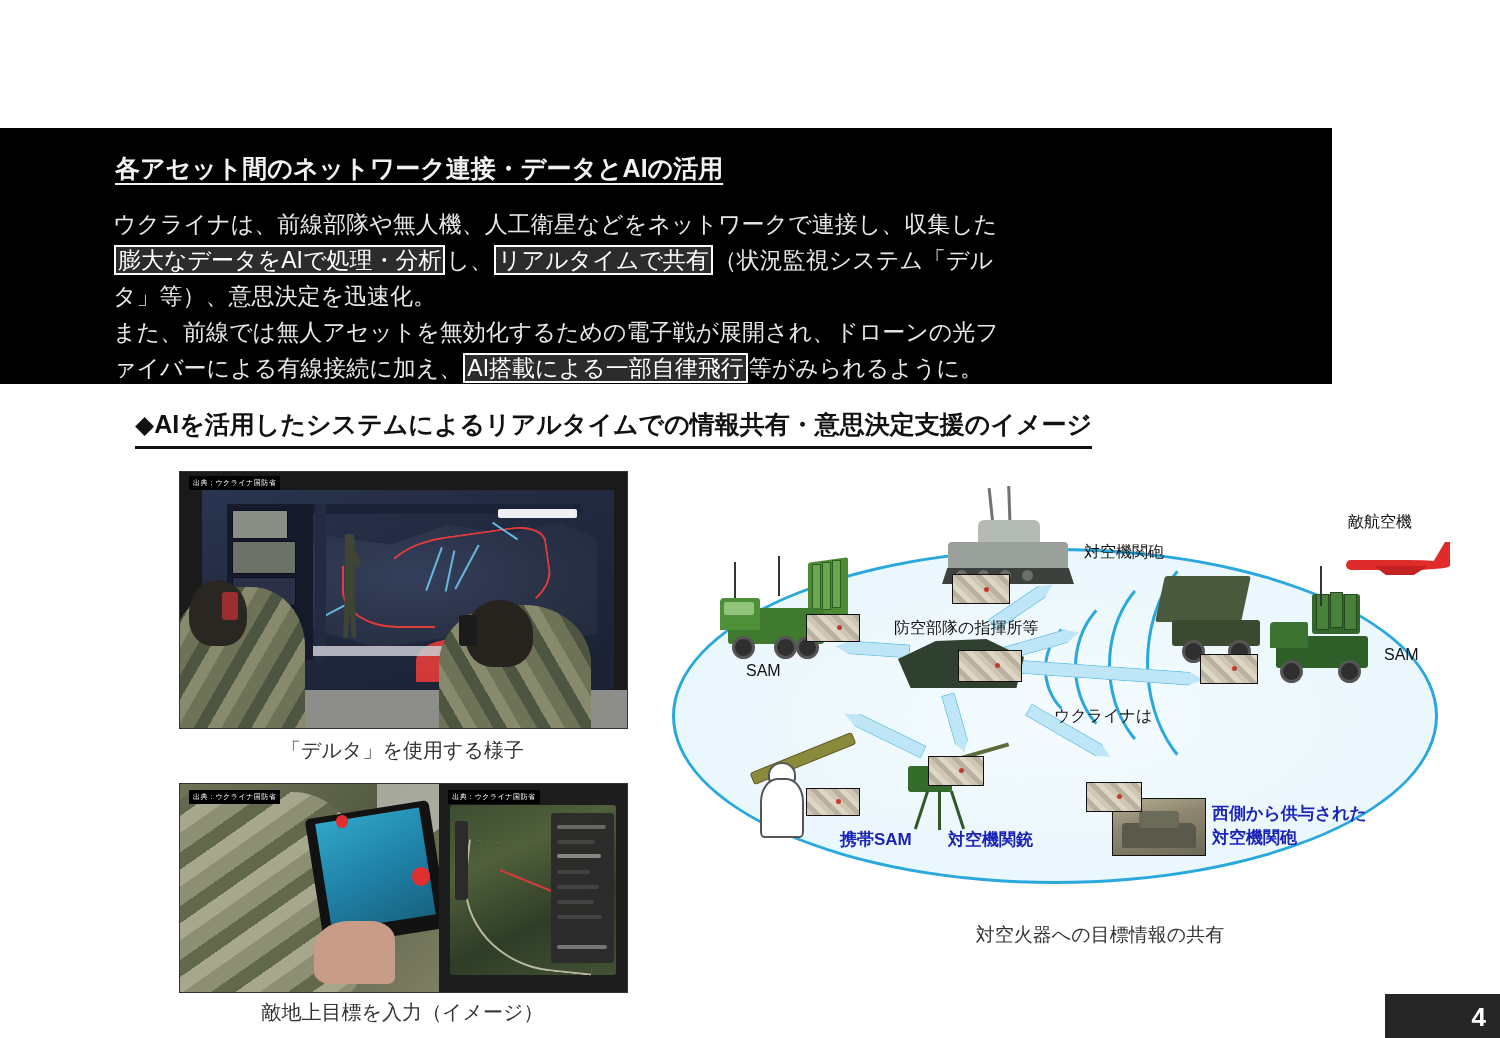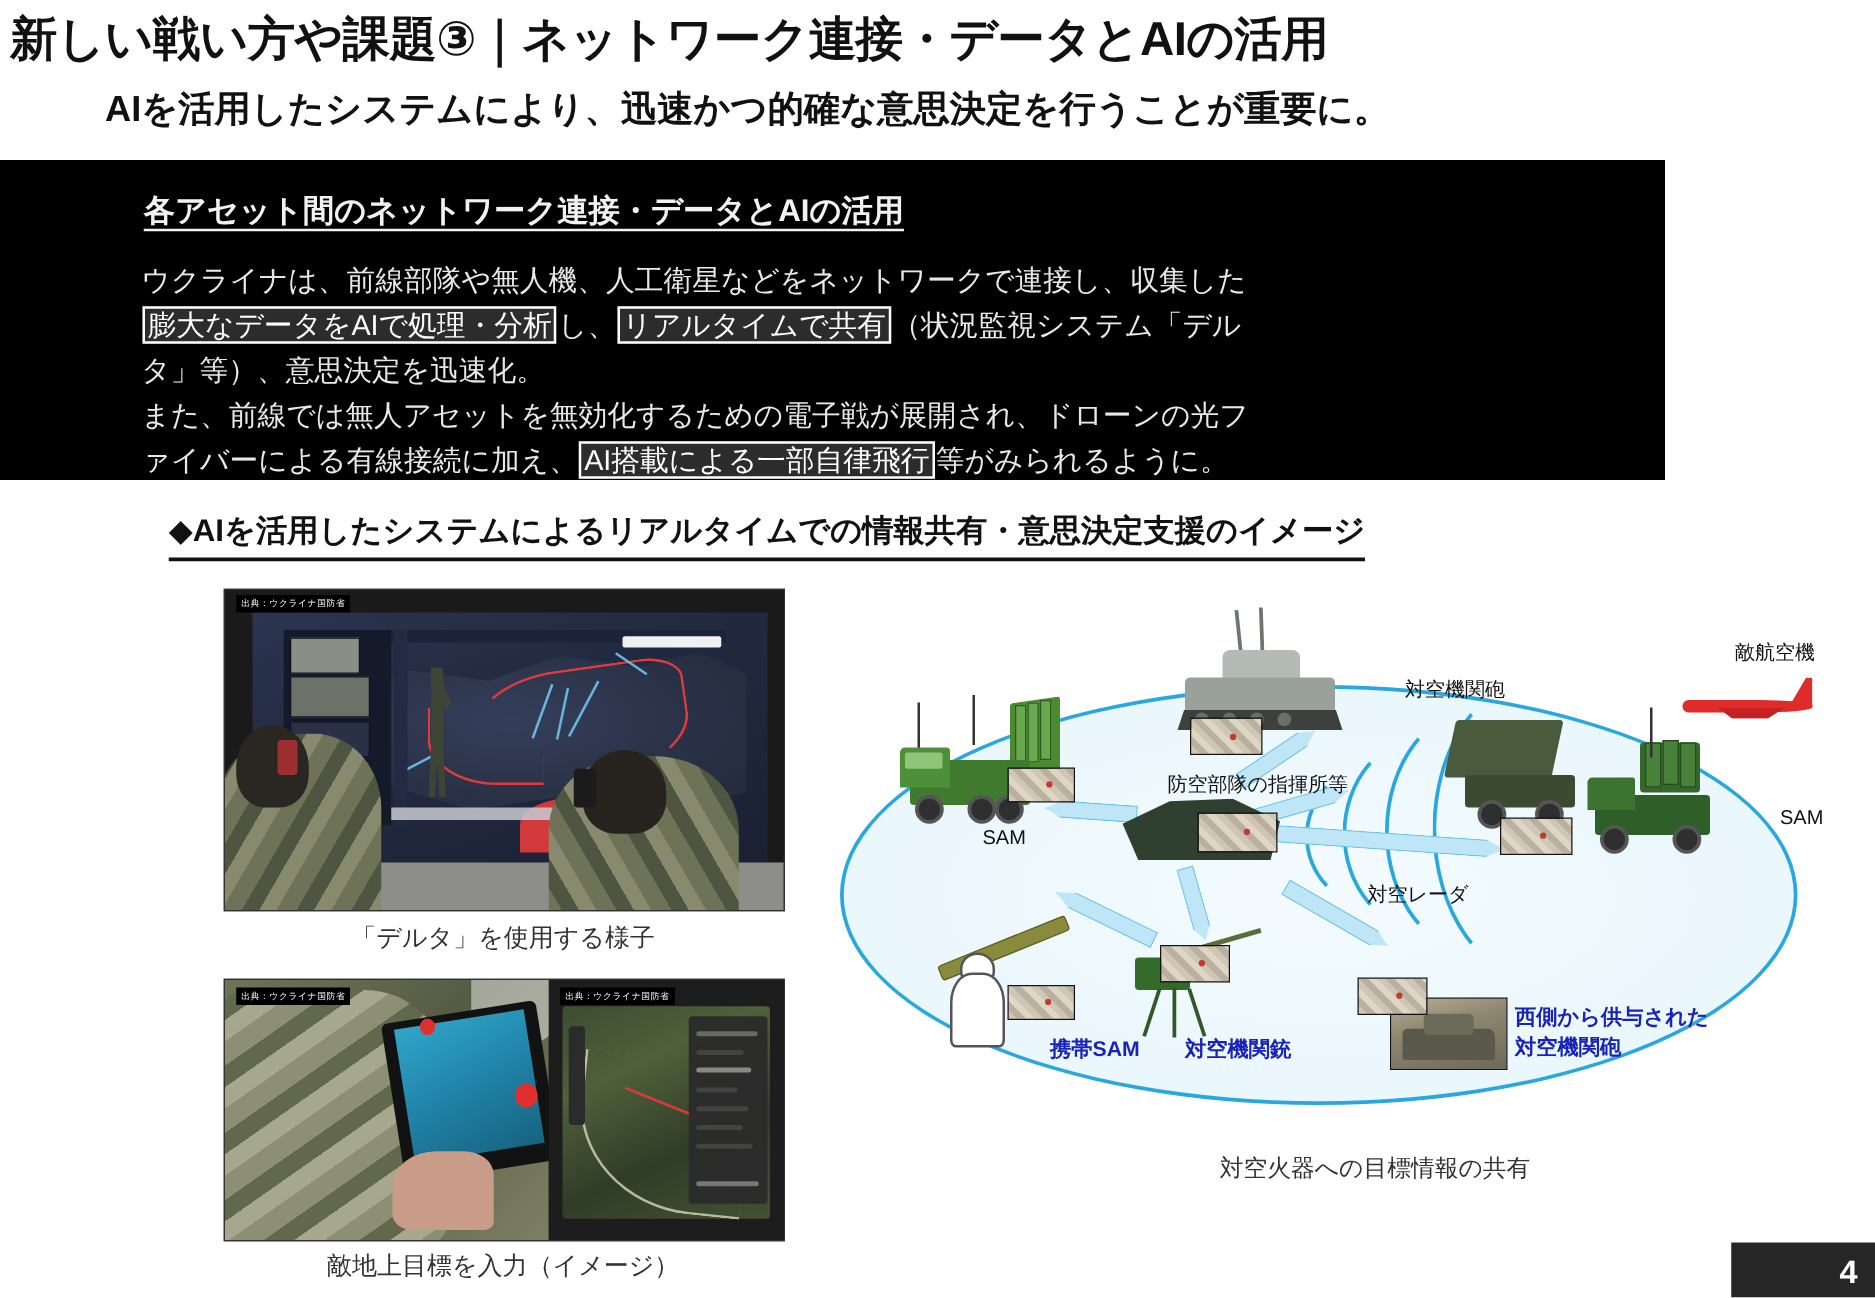--- a/index.html
+++ b/index.html
@@ -117,21 +117,21 @@
   .p2-prow{position:absolute;background:#444;height:4px;border-radius:2px;}
   .p2-rail{position:absolute;left:61.5%;top:18%;width:3%;height:38%;background:#2b2b2b;border-radius:3px;}
   .p2-tag{position:absolute;font-size:7px;color:#fff;background:#000;padding:2px 4px;
     letter-spacing:.5px;font-family:"DejaVu Sans Mono",monospace;}
 
   
   .diagram{position:absolute;left:555px;top:105px;width:820px;height:470px;}
   .d-oval{position:absolute;left:12px;top:58px;width:760px;height:330px;
     border:3px solid #29a8dd;border-radius:50%;
     background:radial-gradient(ellipse at 50% 50%,#f4fbfe 0%,#eaf7fd 70%,#e4f4fc 100%);}
-  .d-label{position:absolute;font-size:16px;color:#111;white-space:nowrap;margin-left:40px;}
+  .d-label{position:absolute;font-size:16px;color:#111;white-space:nowrap;}
   .d-label-b{position:absolute;font-size:17px;color:#1a23b8;font-weight:bold;white-space:nowrap;}
   .d-cap{position:absolute;left:280px;top:432px;width:320px;text-align:center;
     font-size:19px;color:#333;}
 
   .asset{position:absolute;}
   
   .sam-truck-body{position:absolute;left:68px;top:118px;width:96px;height:36px;background:#3f7a2e;border-radius:3px;}
   .sam-truck-cab{position:absolute;left:60px;top:108px;width:40px;height:32px;background:#4e8f39;border-radius:4px 3px 0 0;}
   .sam-win{position:absolute;left:64px;top:112px;width:30px;height:13px;background:#8fc47a;border-radius:2px;}
   .sam-box{position:absolute;left:148px;top:70px;width:40px;height:62px;background:#4d8a34;
@@ -193,24 +193,20 @@
 
   
   .pageno{position:absolute;right:0px;bottom:0px;width:115px;height:44px;background:#262626;}
   .pageno span{position:absolute;right:14px;top:8px;color:#fff;font-size:26px;font-weight:bold;}
 </style>
 </head>
 <body>
 
 <div class="slide">
 
-  <div class="header">
-    <div class="hdr-title">新しい戦い方や課題③｜ネットワーク連接・データとAIの活用</div>
-    <div class="hdr-sub">AIを活用したシステムにより、迅速かつ的確な意思決定を行うことが重要に。</div>
-  </div>
 
   <div class="band">
     <div class="band-heading">各アセット間のネットワーク連接・データとAIの活用</div>
 
     <div class="para para2">
       <span>また、前線では無人アセットを無効化するための電子戦が展開され、ドローンの光ファイバーによる有線接続に加え、</span><span class="hl">AI搭載による一部自律飛行</span><span>等がみられるように。</span>
     </div>
 
     <div class="para para1">
       <span>ウクライナは、前線部隊や無人機、人工衛星などをネットワークで連接し、収集した</span><span class="hl">膨大なデータをAIで処理・分析</span><span>し、</span><span class="hl">リアルタイムで共有</span><span>（状況監視システム「デルタ」等）、意思決定を迅速化。</span>
@@ -343,21 +339,21 @@
         </div>
       </div>
       <div class="d-label" style="left:234px;top:128px;">防空部隊の指揮所等</div>
 
       <div class="asset">
         <div class="radar-panel"></div>
         <div class="radar-base"></div>
         <div class="wheel" style="left:522px;top:150px;"></div>
         <div class="wheel" style="left:568px;top:150px;"></div>
       </div>
-      <div class="d-label" style="left:394px;top:216px;">対空レーダ</div>
+      <div class="d-label" style="left:394px;top:216px;">ウクライナは</div>
 
       <div class="asset">
         <div class="hum-launch"></div>
         <div class="hum-tube" style="left:656px;top:104px;"></div>
         <div class="hum-tube" style="left:670px;top:102px;"></div>
         <div class="hum-tube" style="left:684px;top:104px;"></div>
         <div class="sam-ant" style="left:660px;top:76px;"></div>
         <div class="hum-body"></div>
         <div class="hum-cab"></div>
         <div class="wheel" style="left:620px;top:170px;"></div>

